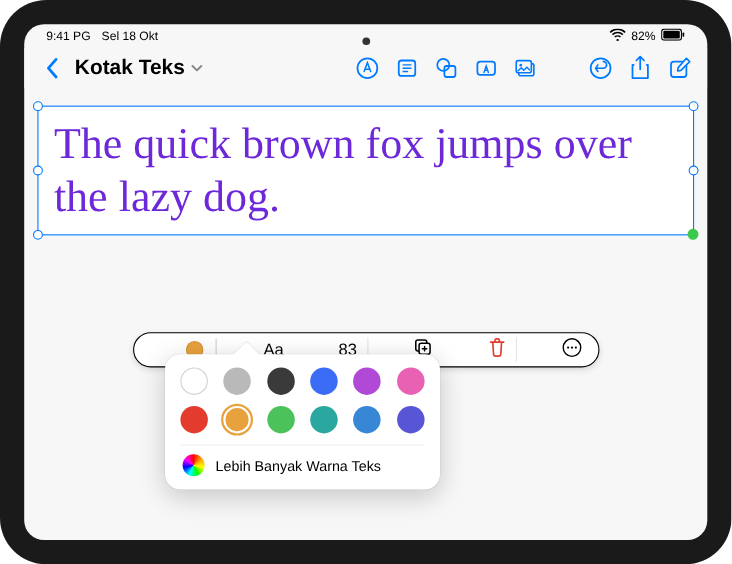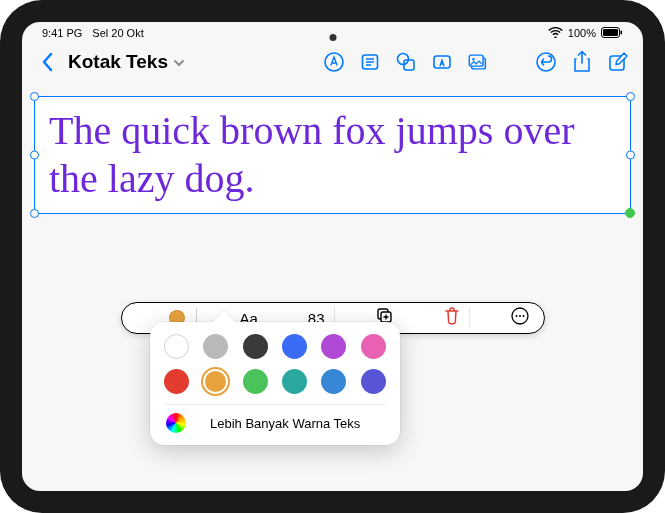--- a/index.html
+++ b/index.html
@@ -50,43 +50,43 @@
     .fb-icon.red { color: #e33b2e; }
 
     
     .color-popover { position: absolute; left: 128px; top: 300px; width: 250px; background: #fff; border-radius: 14px; box-shadow: 0 6px 24px rgba(0,0,0,.2), 0 0 0 0.5px rgba(0,0,0,.08); padding: 12px 14px 6px; }
     .color-popover::before { content: ""; position: absolute; top: -8px; left: 66px; width: 16px; height: 16px; background: #fff; transform: rotate(45deg); border-top-left-radius: 3px; box-shadow: -1px -1px 0 0 rgba(0,0,0,.05); }
     .swatch-grid { display: grid; grid-template-columns: repeat(6, 1fr); gap: 10px 14px; margin-bottom: 10px; }
     .swatch { width: 25px; height: 25px; border-radius: 50%; position: relative; }
     .swatch.white { border: 1px solid #d0d0d0; }
     .swatch.selected::after { content: ""; position: absolute; inset: -4px; border: 2px solid #e8a23d; border-radius: 50%; }
     .swatch.selected { width: 21px; height: 21px; margin: 2px; }
-    .more-row { display: flex; align-items: center; gap: 24px; padding: 8px 2px 6px; border-top: 1px solid #eee; }
+    .more-row { display: flex; align-items: center; gap: 10px; padding: 8px 2px 6px; border-top: 1px solid #eee; }
     .color-wheel { width: 20px; height: 20px; border-radius: 50%; background: conic-gradient(red,orange,yellow,lime,cyan,blue,magenta,red); }
     .more-label { font-size: 13px; font-weight: 500; color: #000; }
   </style>
 </head>
 <body>
 
 <div class="device-frame">
   <div class="camera"></div>
   <div class="screen">
 
     <div class="status-bar">
       <div class="status-left">
         <span>9:41 PG</span>
-        <span>Sel 20 Okt</span>
+        <span>Sel 18 Okt</span>
       </div>
       <div class="status-right">
         <span class="wifi">
           <svg width="15" height="11" viewBox="0 0 15 11">
               <path d="M7.5 9.5a1.2 1.2 0 100 2.4 1.2 1.2 0 000-2.4zM4.4 7.2a4.5 4.5 0 016.2 0l-1 1a3 3 0 00-4.2 0zM2.3 5a7.5 7.5 0 0110.4 0l-1 1a6 6 0 00-8.4 0zM.2 2.9a10.5 10.5 0 0114.6 0l-1 1a9 9 0 00-12.6 0z" fill="#000"></path>
             </svg>
         </span>
-        <span>100%</span>
+        <span>82%</span>
         <span class="battery">
           <svg width="22" height="11" viewBox="0 0 22 11">
               <rect x="0.5" y="0.5" width="18" height="10" rx="2.5" fill="none" stroke="#000"></rect>
               <rect x="2" y="2" width="15" height="7" rx="1.2" fill="#000"></rect>
               <rect x="19.5" y="3.5" width="1.5" height="4" rx="0.8" fill="#000"></rect>
             </svg>
         </span>
       </div>
     </div>
 

